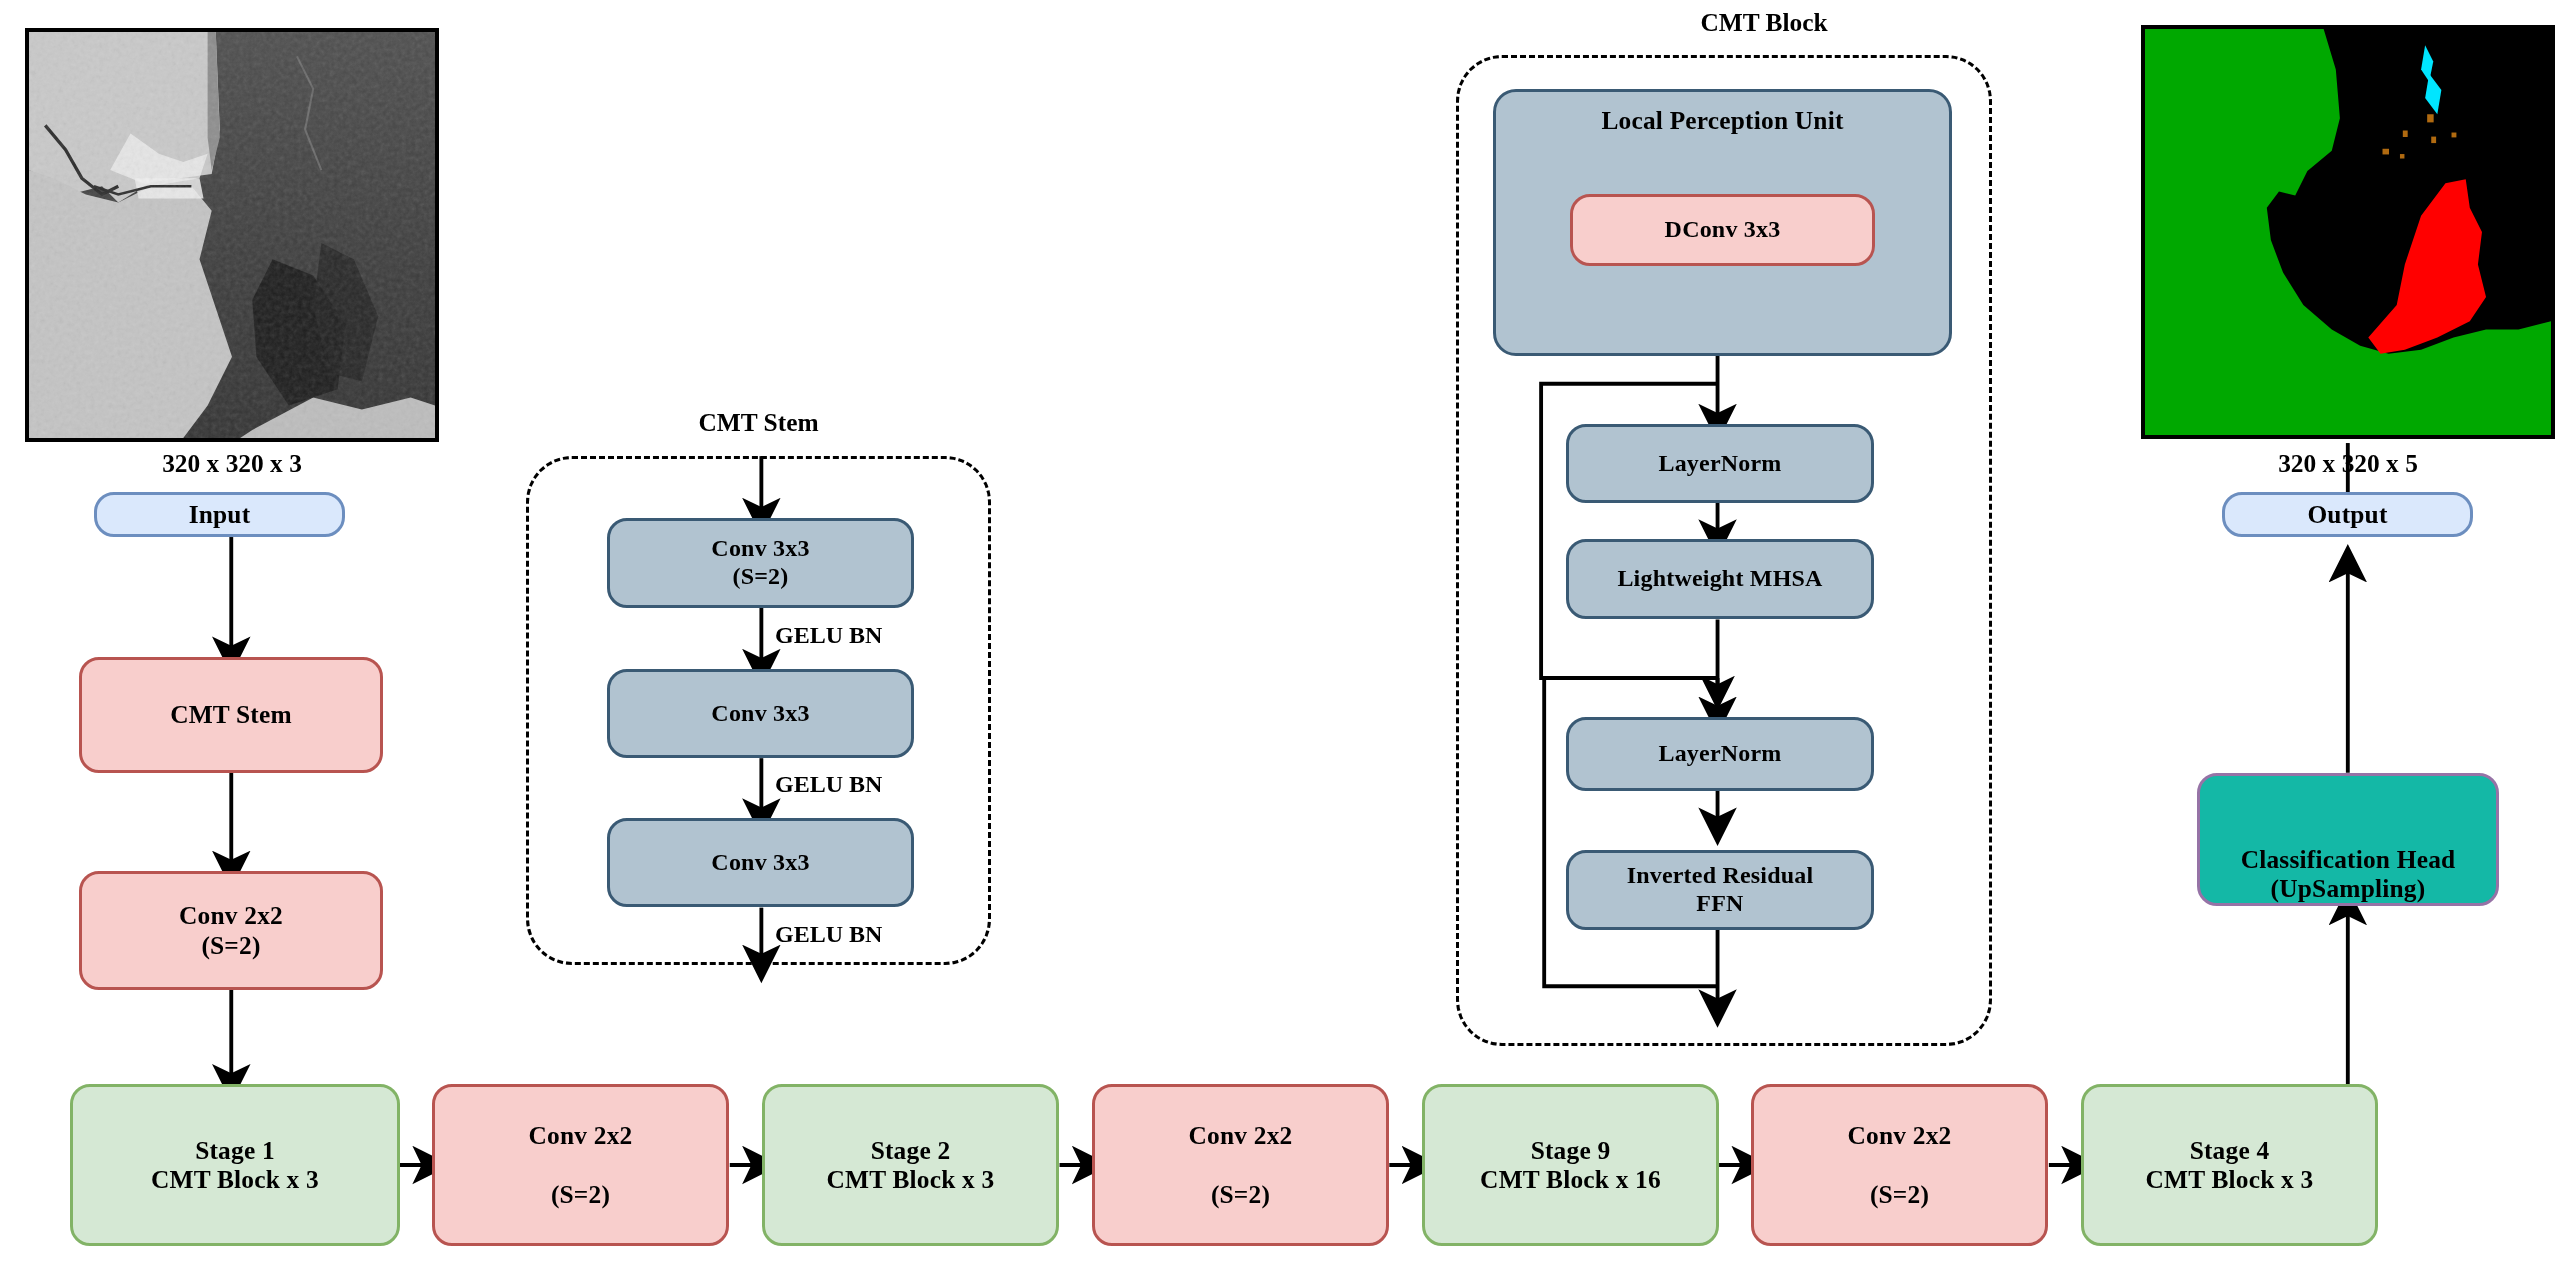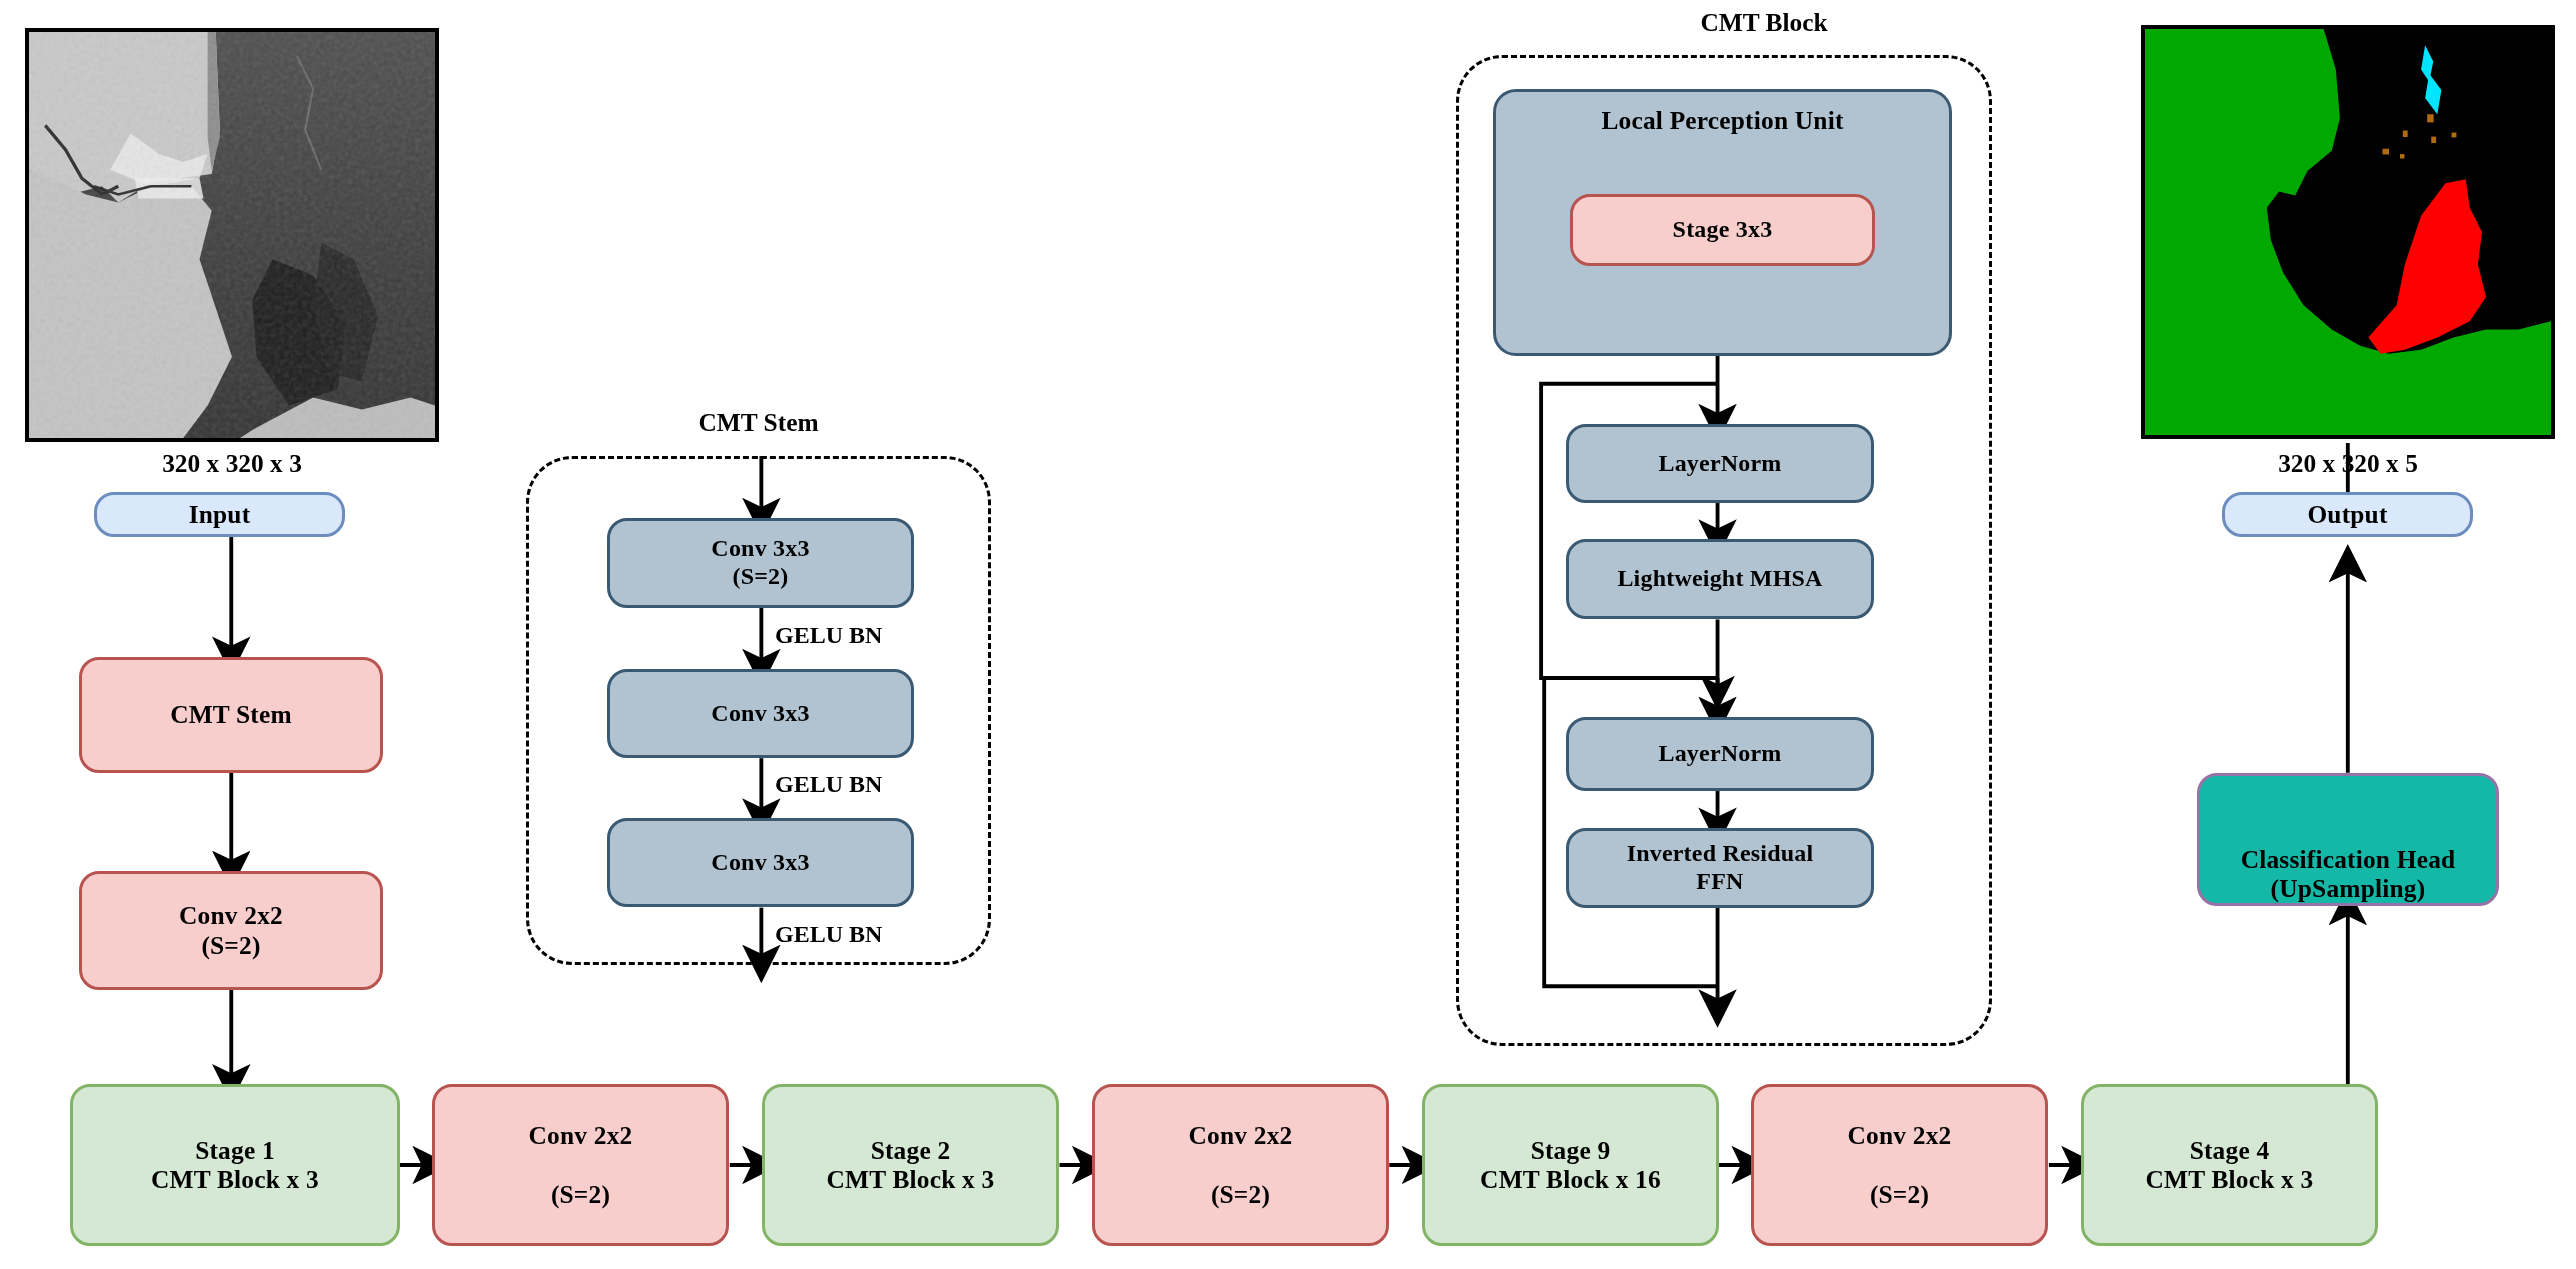--- a/index.html
+++ b/index.html
@@ -166,36 +166,36 @@
   <div class="cap" style="left:775px;top:921px;width:193px;text-align:left;font-size:24px;">GELU BN</div>
 
   <div class="group" style="left:1456px;top:55px;width:536px;height:991px;"></div>
   <div class="group-title" style="left:1496px;top:7.7px;width:536px;font-size:25.4px;">CMT Block</div>
 
   <div class="node n-gray" style="left:1493px;top:89px;width:459px;height:267px;
               align-items:flex-start;border-radius:23px;">
     <span style="font-size:25.4px;width:100%;text-align:center;padding-top:14px;">Local Perception Unit</span>
   </div>
   <div class="node n-pink" style="left:1570px;top:194px;width:305px;height:72px;font-size:24px;">
-    <span>Stage 3x3</span>
+    <span>DConv 3x3</span>
   </div>
 
   <div class="node n-gray" style="left:1566px;top:424px;width:308px;height:79px;font-size:24px;">
     <span>LayerNorm</span>
   </div>
 
   <div class="node n-gray" style="left:1566px;top:539px;width:308px;height:80px;font-size:24px;">
     <span>Lightweight MHSA</span>
   </div>
 
   <div class="node n-gray" style="left:1566px;top:717px;width:308px;height:74px;font-size:24px;">
     <span>LayerNorm</span>
   </div>
 
-  <div class="node n-gray" style="left:1566px;top:828px;width:308px;height:80px;font-size:24px;">
+  <div class="node n-gray" style="left:1566px;top:850px;width:308px;height:80px;font-size:24px;">
     <div>
       <span>Inverted Residual</span><br>
       <span class="l2">FFN</span>
     </div>
   </div>
 
   <div class="imgframe" style="left:2141px;top:25.4px;width:414px;height:414px;">
     <svg viewBox="0 0 100 100" preserveAspectRatio="none">
       <rect width="100" height="100" fill="#000000"></rect>
       <path d="M0,0 L44,0 L47,10 L48,22 L46,30 L40,35 L37,41 L33,40 L30,44

